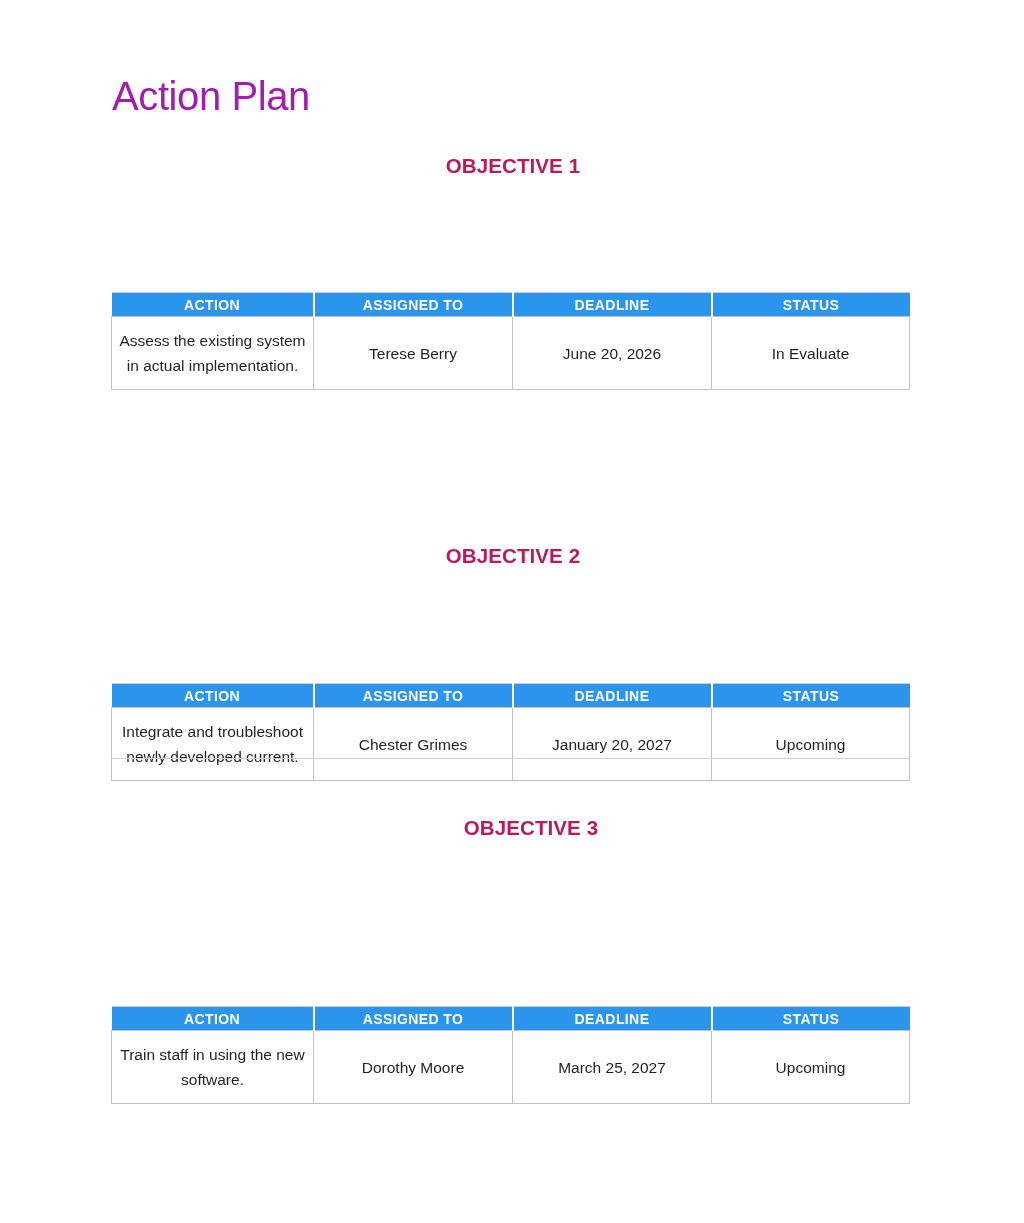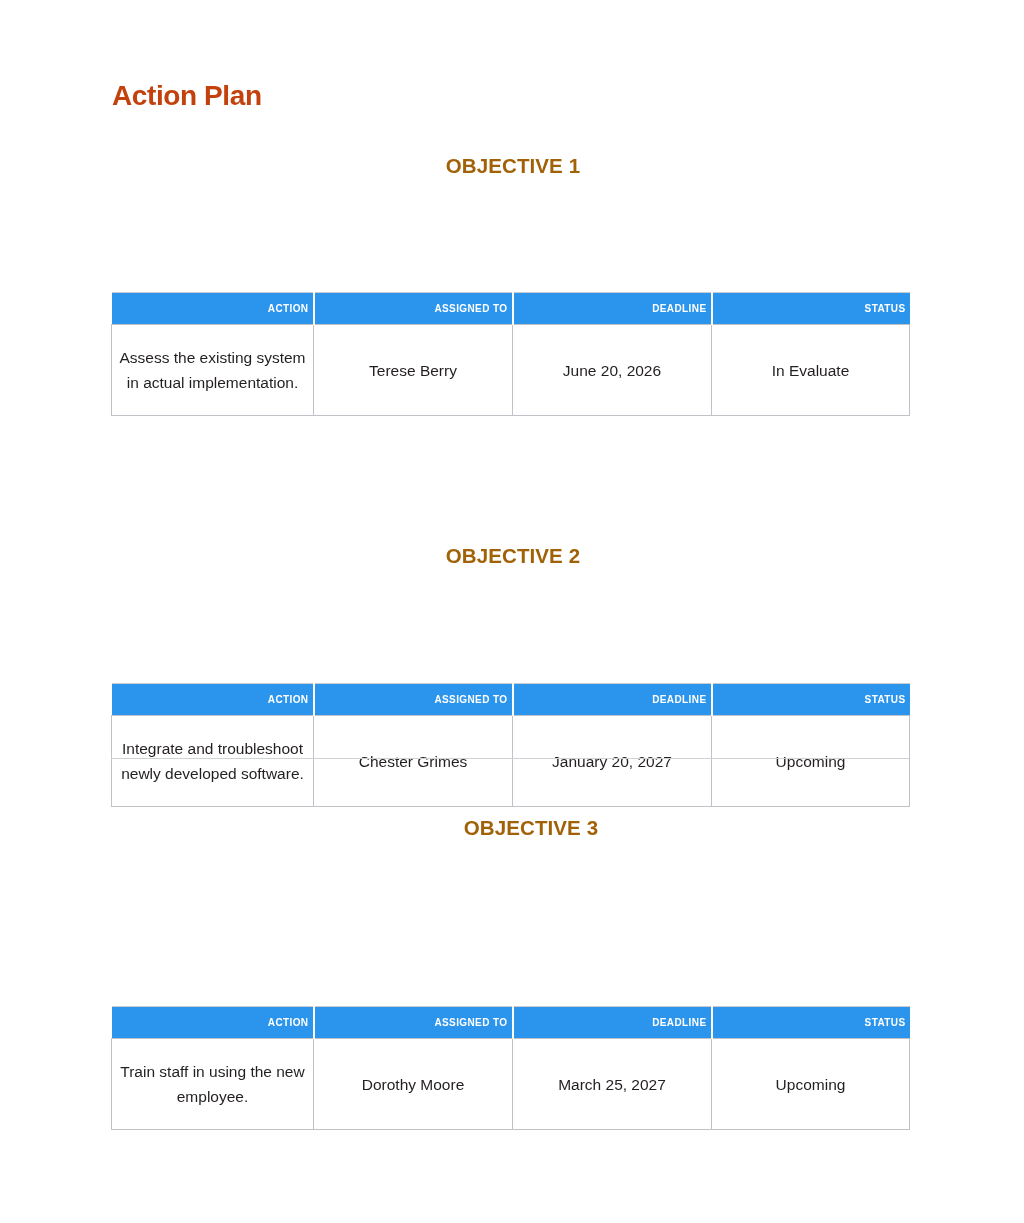--- a/index.html
+++ b/index.html
@@ -22,44 +22,44 @@
     box-sizing: border-box;
     background: #ffffff;
     overflow: hidden;
   }
 
   
   .doc-title {
     position: absolute;
     left: 112px;
     top: 72px;
-    font-size: 28px;
+    font-size: 40px;
     line-height: 48px;
-    font-weight: 700;
+    font-weight: 400;
     letter-spacing: -0.4px;
-    color: #c2410c;
+    color: #a21caf;
     white-space: nowrap;
   }
 
   
   .section {
     position: absolute;
     left: 0;
     width: 1024px;
   }
   .section-1 { top: 152px; }
   .section-2 { top: 542px; }
   .section-3 { top: 814px; margin-left: 18px; }
 
   .obj-heading {
     text-align: center;
     font-size: 20.5px;
     line-height: 28px;
     font-weight: 700;
-    color: #a16207;
+    color: #be185d;
     letter-spacing: 0.1px;
     padding-left: 2px;
   }
   .obj-desc {
     text-align: center;
     font-size: 19px;
     line-height: 28px;
     font-weight: 400;
     color: #231f20;
     margin-top: 6px;
@@ -82,25 +82,25 @@
     table-layout: fixed;
   }
   table.plan col.c-action   { width: 202px; }
   table.plan col.c-assigned { width: 199px; }
   table.plan col.c-deadline { width: 199px; }
   table.plan col.c-status   { width: 198px; }
 
   table.plan thead th {
     background: #2b95ee;
     color: #ffffff;
-    font-size: 10px;
+    font-size: 14px;
     font-weight: 700;
     letter-spacing: 0.4px;
-    text-align: right;
-    height: 32px;
+    text-align: center;
+    height: 24px;
     padding: 0 4px;
     border-right: 2px solid #ffffff;
     border-top: 1px solid #c9cdd1;
     box-sizing: border-box;
   }
   table.plan thead th:last-child {
     border-right: none;
   }
 
   table.plan tbody td {
@@ -111,21 +111,21 @@
     line-height: 25px;
     color: #231f20;
     padding: 8px 8px;
     border: 1px solid #bfc3c7;
     box-sizing: border-box;
   }
   table.plan tbody tr + tr td {
     border-top: 1px solid #bfc3c7;
   }
   table.plan tbody td.action-cell {
-    padding: 20px 6px;
+    padding: 11px 6px;
     margin-left: 24px;
   }
   .cell-line { display: block; }
 
   
   .table-underline {
     position: absolute;
     left: 0;
     width: 798px;
     height: 1px;
@@ -190,21 +190,21 @@
           <th>ACTION</th>
           <th>ASSIGNED TO</th>
           <th>DEADLINE</th>
           <th>STATUS</th>
         </tr>
       </thead>
       <tbody>
         <tr>
           <td class="action-cell">
             <span class="cell-line">Integrate and troubleshoot</span>
-            <span class="cell-line">newly developed software.</span>
+            <span class="cell-line">newly developed current.</span>
           </td>
           <td>Chester Grimes</td>
           <td>January 20, 2027</td>
           <td>Upcoming</td>
         </tr>
       </tbody>
     </table>
     <div class="table-underline" style="top:75px;"></div>
   </div>
 
@@ -225,21 +225,21 @@
           <th>ACTION</th>
           <th>ASSIGNED TO</th>
           <th>DEADLINE</th>
           <th>STATUS</th>
         </tr>
       </thead>
       <tbody>
         <tr>
           <td class="action-cell">
             <span class="cell-line">Train staff in using the new</span>
-            <span class="cell-line">employee.</span>
+            <span class="cell-line">software.</span>
           </td>
           <td>Dorothy Moore</td>
           <td>March 25, 2027</td>
           <td>Upcoming</td>
         </tr>
       </tbody>
     </table>
   </div>
 
 </div>

